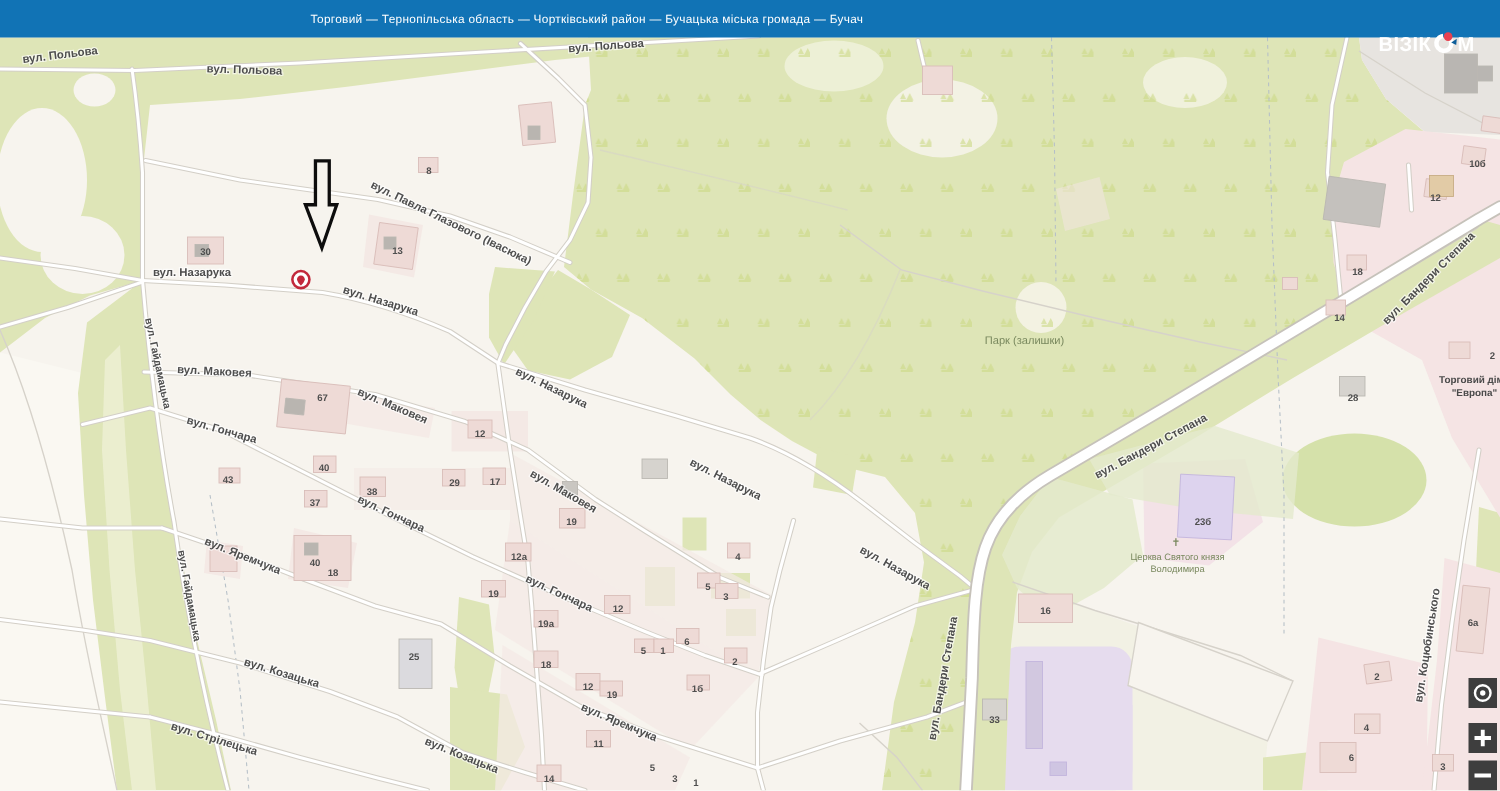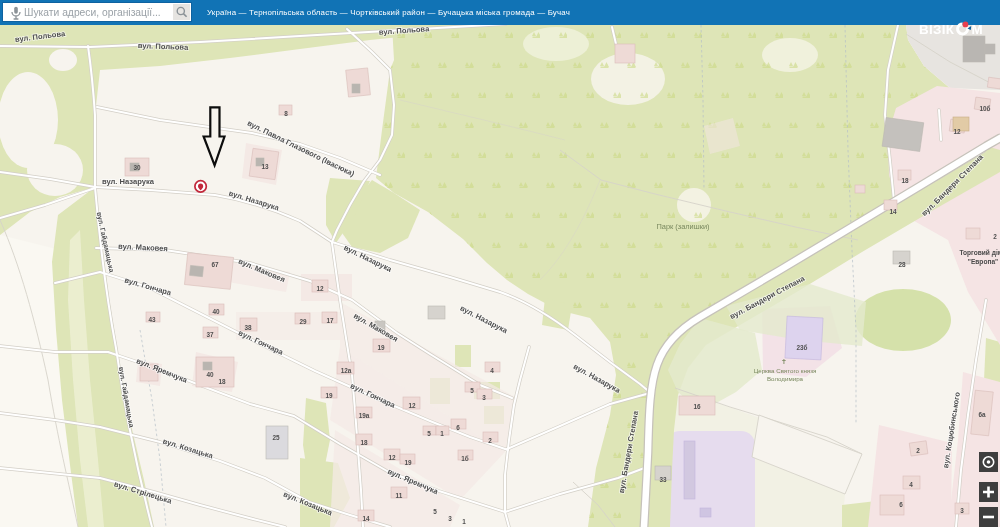--- a/index.html
+++ b/index.html
@@ -320,34 +320,21 @@
 <text x="982" y="417">6а</text>
 </g>
 
 <g id="annot">
 <path d="M210.3,107.3 L219.5,107.3 L219.5,136.5 L224.5,136.5 L214.6,165.3 L203.6,136.5 L210.3,136.5 Z" fill="#f6f4ee" stroke="#0d0d0d" stroke-width="2.2" stroke-linejoin="miter"></path>
 <circle cx="200.6" cy="186.4" r="5.7" fill="#ffffff" stroke="#c2283b" stroke-width="1.7"></circle>
 <path d="M200.6,183.6 c1.6,0 2.6,1.2 2.6,2.6 c0,1.8 -2.6,4.2 -2.6,4.2 c0,0 -2.6,-2.4 -2.6,-4.2 c0,-1.4 1,-2.6 2.6,-2.6 Z" fill="#c2283b"></path>
 </g>
 </svg>
 <div id="hdr">
-<div id="sbox">
-        <svg style="position:absolute;left:8px;top:3px" width="10" height="14" viewBox="0 0 10 14">
-          <g fill="none" stroke="#8b9297" stroke-width="1.3">
-            <rect x="3.2" y="0.8" width="3.6" height="7" rx="1.8" fill="#8b9297" stroke="none"></rect>
-            <path d="M1,6 a4,4 0 0 0 8,0 M5,10 L5,12.6 M2.6,13 L7.4,13"></path>
-          </g>
-        </svg>
-        <span class="ph">Шукати адреси, організації...</span>
-        <div id="sbtn"><svg width="17" height="16" viewBox="0 0 17 16">
-            <circle cx="7.8" cy="7" r="3.6" fill="none" stroke="#8b9297" stroke-width="1.4"></circle>
-            <path d="M10.4,9.6 L13.6,12.8" stroke="#8b9297" stroke-width="1.6"></path>
-          </svg></div>
-      </div>
-<div id="crumb">Україна — Тернопільська область — Чортківський район — Бучацька міська громада — Бучач</div>
+<div id="crumb">Торговий — Тернопільська область — Чортківський район — Бучацька міська громада — Бучач</div>
 <div id="logo"><svg width="70" height="18" viewBox="0 0 70 18">
 <text x="0" y="13.8" font-family="Liberation Sans,sans-serif" font-size="13.4" font-weight="bold" fill="#ffffff" letter-spacing="0.3">ВІЗІК</text>
 <g transform="translate(43.6,8.9)">
 <circle r="5.0" fill="none" stroke="#ffffff" stroke-width="3.0" stroke-dasharray="26.2 5.2" transform="rotate(-38)"></circle>
 <circle cx="2.8" cy="-4.5" r="2.9" fill="#e8404f"></circle>
 <path d="M4.9,-0.5 L8.6,-3.0 L8.2,1.1 Z" fill="#0d5e9a"></path>
 </g>
 <text x="52.6" y="13.8" font-family="Liberation Sans,sans-serif" font-size="13.4" font-weight="bold" fill="#ffffff">М</text>
 </svg></div>
 </div>

